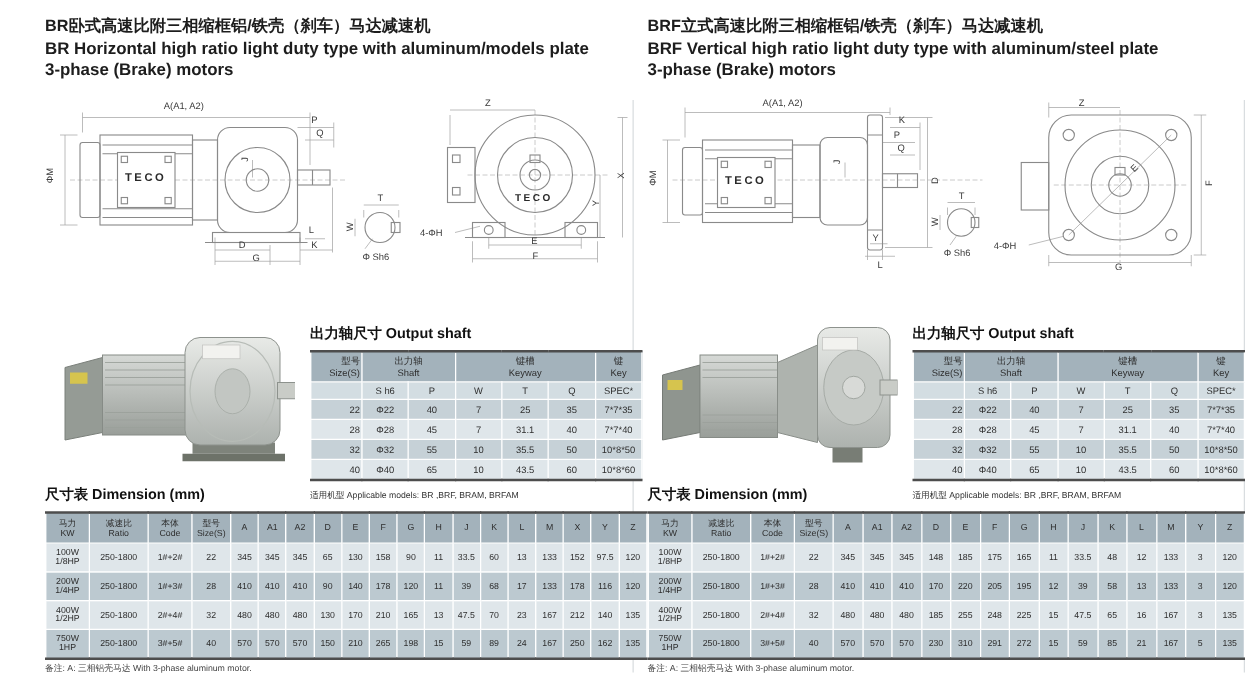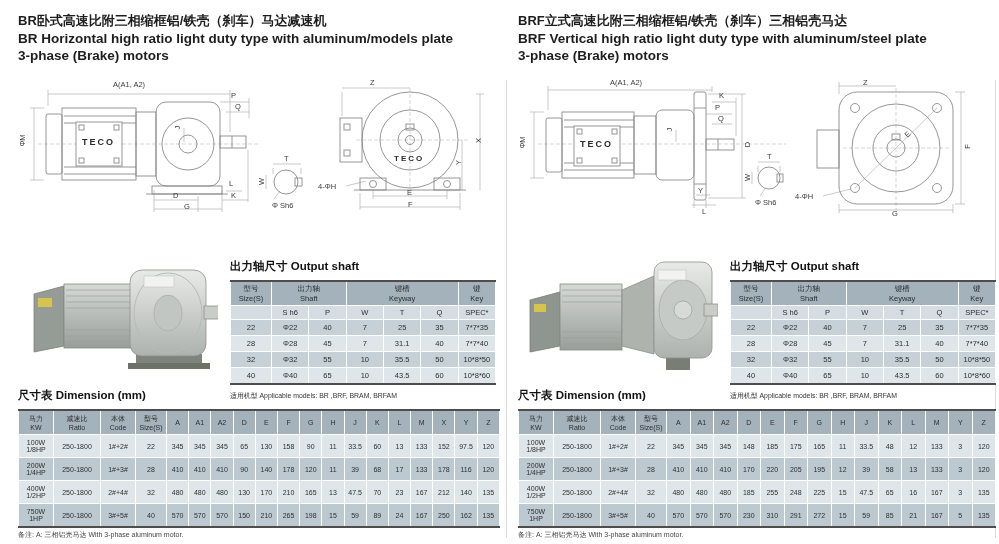--- a/index.html
+++ b/index.html
@@ -1,19 +1,19 @@
 <!DOCTYPE html>
 <html><head>
 <meta charset="utf-8">
 <style>
   html,body{margin:0;padding:0;background:#ffffff;font-family:"Liberation Sans",sans-serif;color:#222;}
   .page{position:relative;width:999px;height:544px;background:#fff;overflow:hidden;}
   .vline{position:absolute;width:1px;background:#d9dde0;}
   .col{position:absolute;top:0;height:544px;}
-  .col-left{left:18px;width:482px;}
+  .col-left{left:36px;width:482px;}
   .col-right{left:518px;width:478px;}
 
   .title-block{position:absolute;top:13px;left:0;line-height:1.3;}
   .title-zh{font-weight:bold;font-size:13px;color:#1d1d1d;}
   .title-en{font-weight:bold;font-size:13.5px;color:#1d1d1d;}
 
   .diagrams{position:absolute;top:78px;left:0;width:100%;height:142px;display:flex;}
   .dg{position:relative;height:140px;}
   .dg svg{display:block;}
   .dlabel{position:absolute;font-size:7.5px;color:#3a3a3a;white-space:nowrap;}
@@ -28,21 +28,21 @@
 
   table{border-collapse:collapse;table-layout:fixed;}
   th,td{border:1px solid #ffffff;text-align:center;white-space:pre-line;color:#2e2e2e;}
 
   .shaft-table{width:266px;border-top:2px solid #4d4d4d;border-bottom:2px solid #4d4d4d;font-size:7.5px;}
   .shaft-table thead tr.g th{background:#a3b2bb;font-weight:normal;padding:2px 1px;}
   .shaft-table thead tr.s th{background:#d3dde2;font-weight:normal;padding:2px 1px;}
   .shaft-table tbody td{padding:3px 1px;}
   .shaft-table tbody tr:nth-child(odd) td{background:#c6d1d7;}
   .shaft-table tbody tr:nth-child(even) td{background:#dfe6ea;}
-  .shaft-table th:nth-child(1),.shaft-table td:nth-child(1){width:38px;}
+  .shaft-table th:nth-child(1),.shaft-table td:nth-child(1){width:38px;text-align:right;}
   .applicable{font-size:6.9px;margin-top:6px;color:#333;}
 
   .dim-section{position:absolute;top:388px;left:0;width:100%;}
   .dim-table{width:100%;border-top:2px solid #4d4d4d;border-bottom:2px solid #4d4d4d;font-size:7px;}
   .dim-table thead th{background:#a3b2bb;font-weight:normal;padding:3px 0;font-size:7px;}
   .dim-table tbody td{padding:4px 0;}
   .dim-table tbody tr:nth-child(odd) td{background:#dfe6ea;}
   .dim-table tbody tr:nth-child(even) td{background:#bcc9d0;}
   .dim-table th:nth-child(1),.dim-table td:nth-child(1){width:34px;}
   .dim-table th:nth-child(2),.dim-table td:nth-child(2){width:46px;}
@@ -369,21 +369,21 @@
             </tr>
           </tbody>
       </table>
     </div>
 
     <div class="note">备注: A: 三相铝壳马达 With 3-phase aluminum motor.</div>
   </section>
 
   <section class="col col-right">
     <header class="title-block">
-      <div class="title-zh">BRF立式高速比附三相缩框铝/铁壳（刹车）三相铝壳马达</div>
+      <div class="title-zh">BRF立式高速比附三相缩框铝/铁壳（刹车）马达减速机</div>
       <div class="title-en">BRF Vertical high ratio light duty type with aluminum/steel plate</div>
       <div class="title-en">3-phase (Brake) motors</div>
     </header>
 
     <div class="diagrams">
 
       <div class="dg" style="width:275px">
         <svg width="275" height="140" viewBox="0 0 275 140">
           <g stroke="#b8b8b8" stroke-width="0.6" stroke-dasharray="4 2" fill="none">
             <path d="M20 66 H268"></path>

